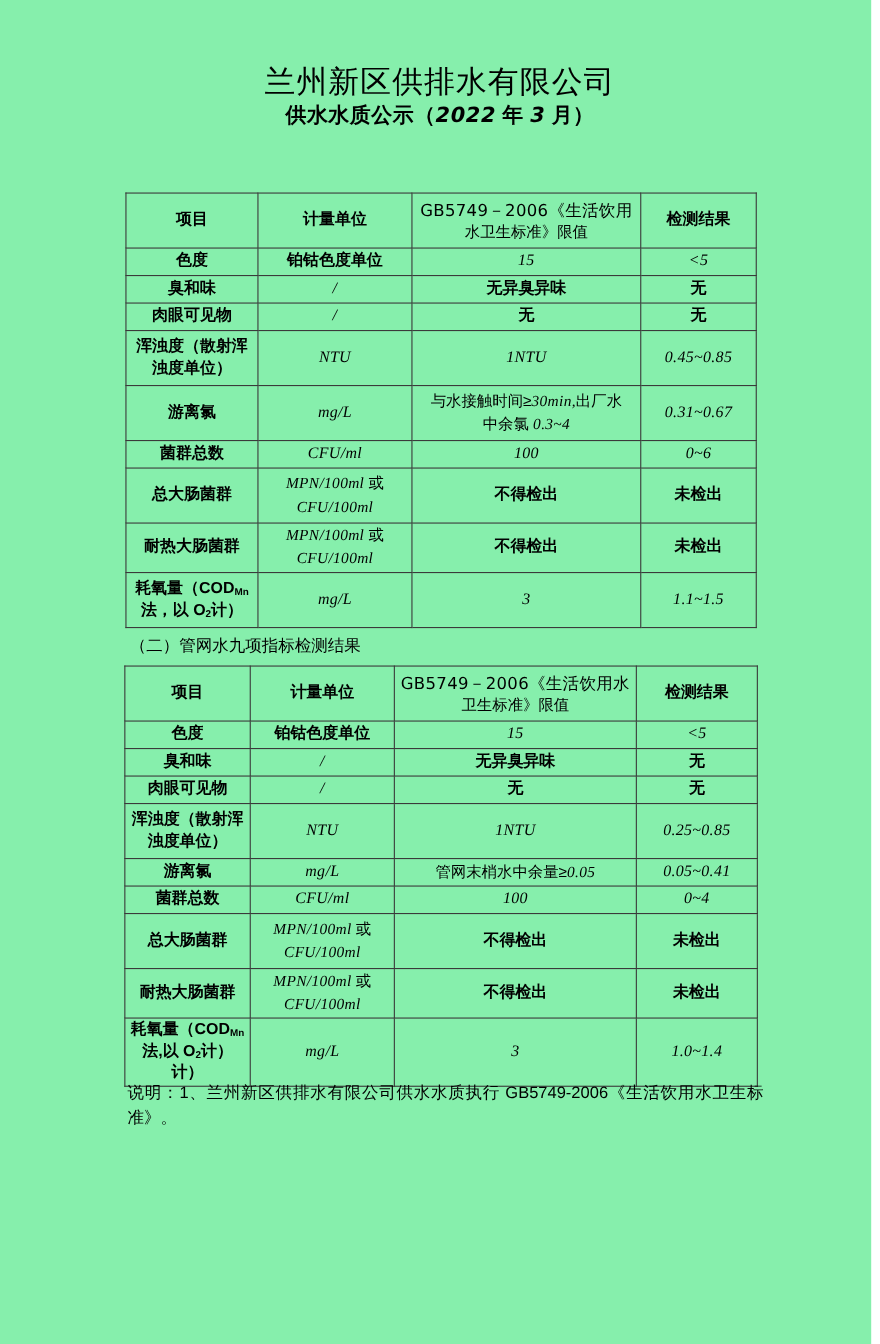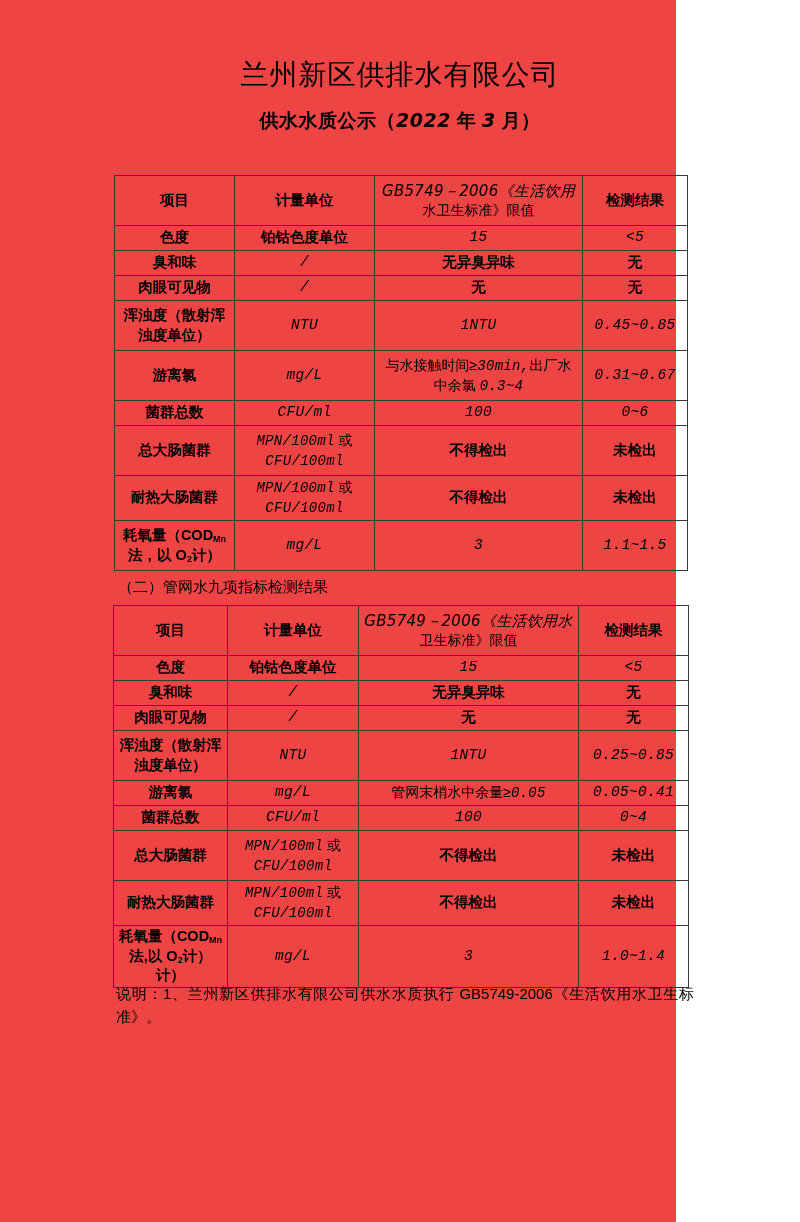--- a/index.html
+++ b/index.html
@@ -12,41 +12,41 @@
     height: 1222px;
     position: relative;
     font-family: "Liberation Sans", "DejaVu Sans", sans-serif;
     color: #000000;
     overflow: hidden;
   }
 
   .page {
     position: absolute;
     left: 0; top: 0;
-    width: 676px;
+    width: 792px;
     height: 1222px;
-    background: #ef4444;
+    background: #86efac;
   }
 
   
   .doc-title {
     position: absolute;
     left: 0;
     top: 56px;
     width: 800px;
     text-align: center;
     font-family: "Liberation Serif", "DejaVu Serif", serif;
     font-size: 28px;
     letter-spacing: 1px;
     color: #000;
   }
   .doc-subtitle {
     position: absolute;
     left: 0;
-    top: 108px;
+    top: 92px;
     width: 800px;
     text-align: center;
     font-size: 19px;
     font-weight: bold;
     letter-spacing: 0.5px;
   }
   .doc-subtitle .num {
     font-family: "DejaVu Sans", sans-serif;
     font-style: italic;
     font-weight: bold;
@@ -78,28 +78,27 @@
     line-height: 1.35;
     word-break: break-word;
   }
   table.wq td.cn {
     font-family: "Liberation Sans", "DejaVu Sans", sans-serif;
     font-size: 14.5px;
     font-weight: bold;
   }
   
   .hw {
-    font-family: Liberation Mono, monospace;
+    font-family: Liberation Serif, serif;
     font-style: italic;
     font-size: 14.5px;
     letter-spacing: 0.3px;
   }
   .hw-b {
     font-family: "DejaVu Sans", sans-serif;
-    font-style: italic;
     font-size: 15px;
     letter-spacing: 0.3px;
   }
   .mix {
     font-family: "Liberation Sans", "DejaVu Sans", sans-serif;
     font-size: 14px;
   }
   .mix .hw { font-size: 14px; }
   sub {
     font-size: 9px;

